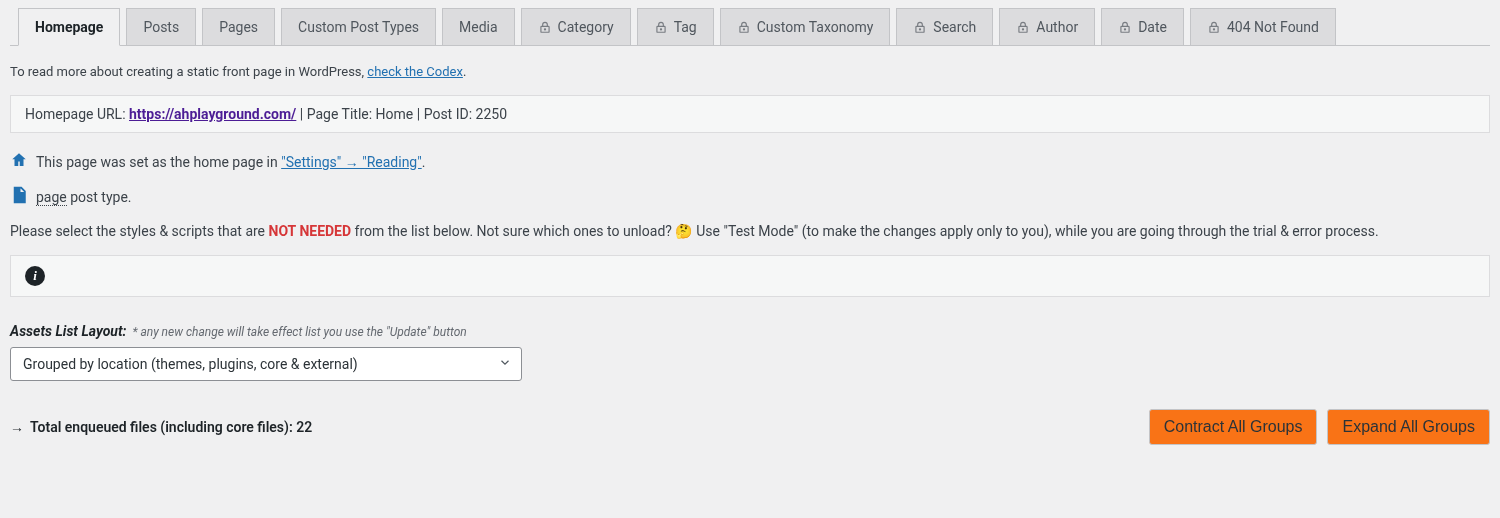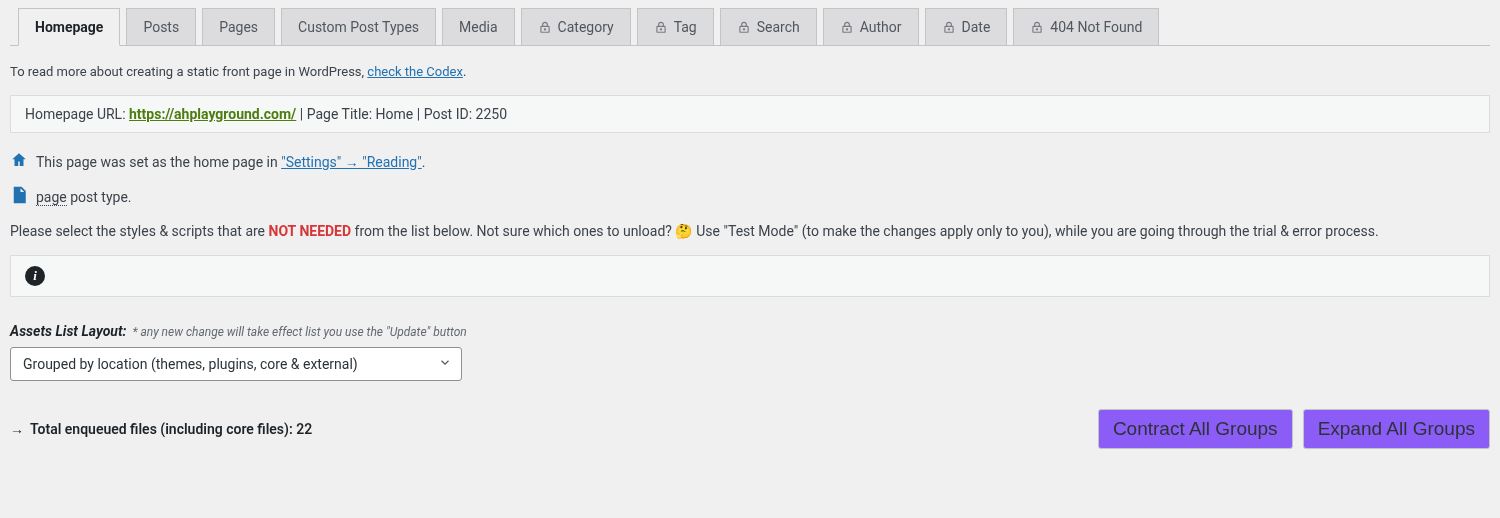--- a/index.html
+++ b/index.html
@@ -46,21 +46,21 @@
   .intro { color: #3c434a; margin: 0 0 16px 0; }
   a.link, .link { color: #2271b1; text-decoration: underline; }
   .info-box {
     background: #f6f7f7;
     border: 1px solid #dcdcde;
     padding: 10px 14px;
     margin: 0 0 18px 0;
     color: #3c434a;
     font-size: 14px;
   }
-  .url-link { color: #4d7c0f; font-weight: 700; text-decoration: underline; }
+  .url-link { color: #4c1d95; font-weight: 700; text-decoration: underline; }
 
   .row { display:flex; align-items:center; gap:8px; margin-bottom:14px; color:#3c434a; font-size:14px;}
   .row svg { flex:none; }
   .dotted-u { border-bottom: 1px dotted #3c434a; }
 
   .select-text { color:#3c434a; font-size:14px; margin:16px 0 16px 0; }
   .not-needed { color:#d63638; font-weight:700; }
 
   .core-files-box {
     background: #f6f7f7;
@@ -77,40 +77,40 @@
     width:20px;height:20px;border-radius:50%;
     background:#1d2327;color:#fff;font-weight:700;
     display:flex;align-items:center;justify-content:center;
     font-family: Georgia, serif; font-style: italic; font-size:13px;
   }
 
   .layout-row { display:flex; align-items:baseline; gap:6px; margin-bottom:8px; font-size:14px;font-style:italic; }
   .layout-row strong { color:#1d2327; }
   .hint { color:#646970; font-size:12px; }
 
-  .select-wrap { position:relative; width:452px; }
+  .select-wrap { position:relative; width:512px; }
   .select-box {
     width:100%; background:#fff; border:1px solid #8c8f94;
     border-radius:3px; padding:8px 34px 8px 12px; font-size:14px;
     color:#2c3338;
   }
   .select-caret {
     position:absolute; right:10px; top:50%; transform:translateY(-50%);
     pointer-events:none;
   }
 
   .footer-row {
     display:flex; justify-content:space-between; align-items:center;
     margin-top:28px;
   }
   .total-line { font-size:14px; font-weight:600; color:#1d2327; display:flex; align-items:center; gap:6px; }
   .btn-group { display:flex; gap:10px; }
   .btn {
-    background:#8b5cf6; border:1px solid #c3c4c7; border-radius:3px;
-    color:#2c3338; padding:8px 14px; font-size:19px; cursor:pointer;
+    background:#f97316; border:1px solid #c3c4c7; border-radius:3px;
+    color:#2c3338; padding:8px 14px; font-size:16px; cursor:pointer;
   }
 </style>
 </head>
 <body>
 
 <div class="tabs" id="tab-bar">
     <div class="tab active">
       <span>Homepage</span>
     </div>
     <div class="tab">
@@ -137,20 +137,30 @@
     </div>
     <div class="tab">
       <span class="lock-icon">
         <svg width="14" height="14" viewBox="0 0 24 24" fill="none" stroke="#787c82" stroke-width="2">
           <rect x="5" y="11" width="14" height="10" rx="1"></rect>
           <path d="M8 11V8a4 4 0 0 1 8 0v3"></path>
           <circle cx="12" cy="16" r="1" fill="#787c82"></circle>
         </svg>
       </span>
       <span>Tag</span>
+    </div>
+    <div class="tab">
+      <span class="lock-icon">
+        <svg width="14" height="14" viewBox="0 0 24 24" fill="none" stroke="#787c82" stroke-width="2">
+          <rect x="5" y="11" width="14" height="10" rx="1"></rect>
+          <path d="M8 11V8a4 4 0 0 1 8 0v3"></path>
+          <circle cx="12" cy="16" r="1" fill="#787c82"></circle>
+        </svg>
+      </span>
+      <span>Custom Taxonomy</span>
     </div>
     <div class="tab">
       <span class="lock-icon">
         <svg width="14" height="14" viewBox="0 0 24 24" fill="none" stroke="#787c82" stroke-width="2">
           <rect x="5" y="11" width="14" height="10" rx="1"></rect>
           <path d="M8 11V8a4 4 0 0 1 8 0v3"></path>
           <circle cx="12" cy="16" r="1" fill="#787c82"></circle>
         </svg>
       </span>
       <span>Search</span>

